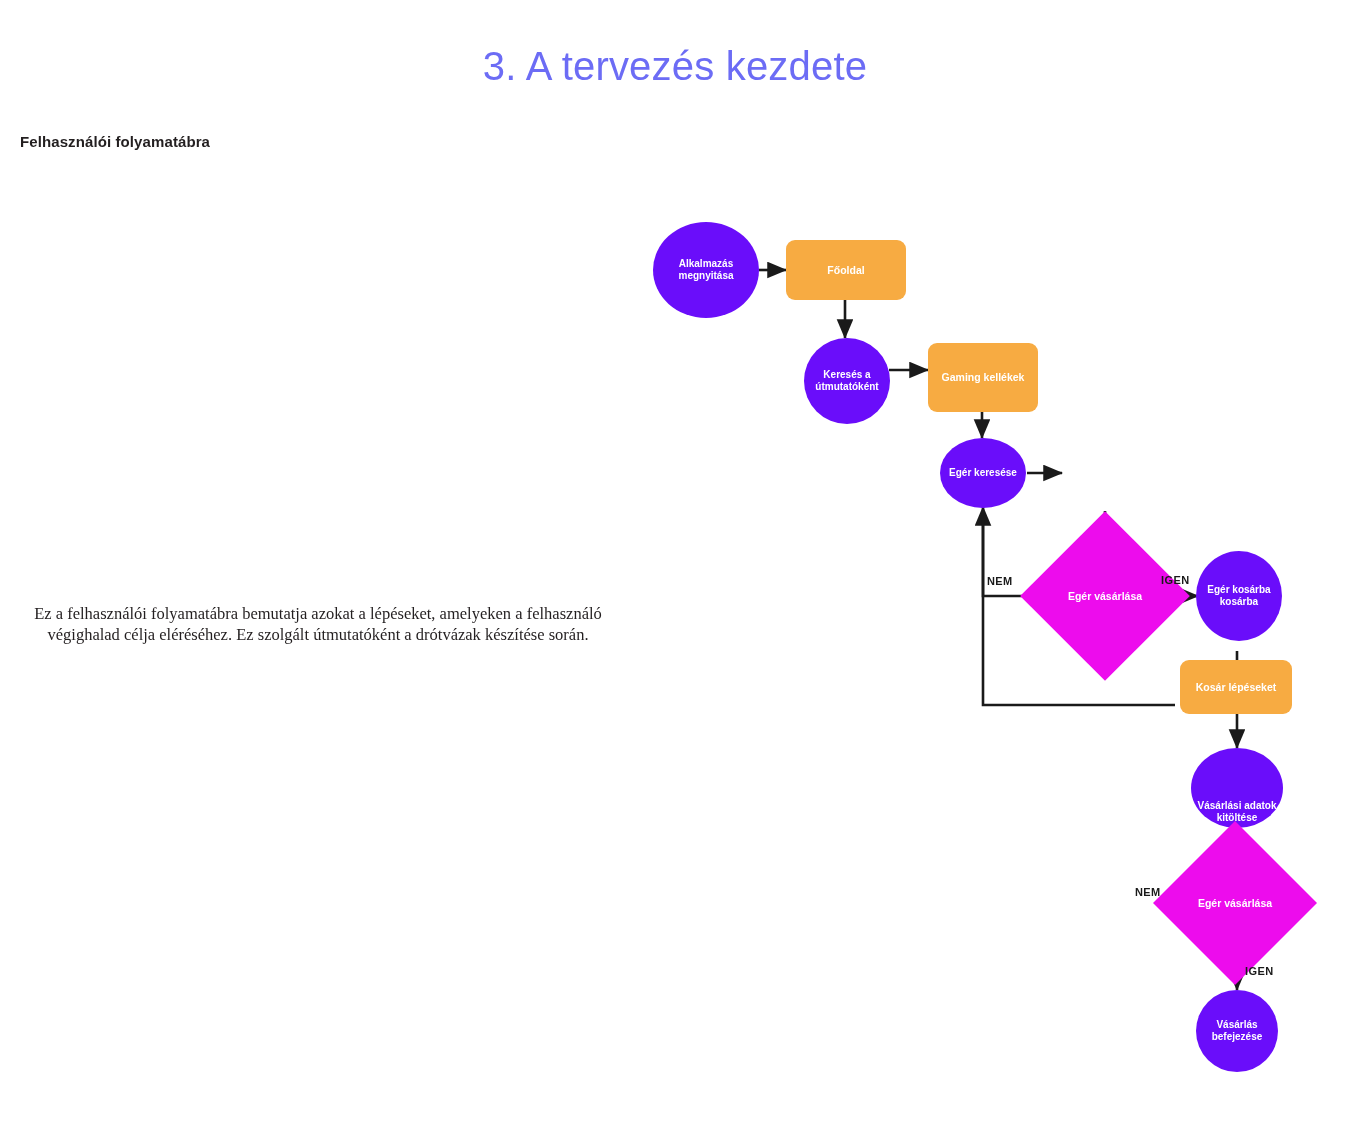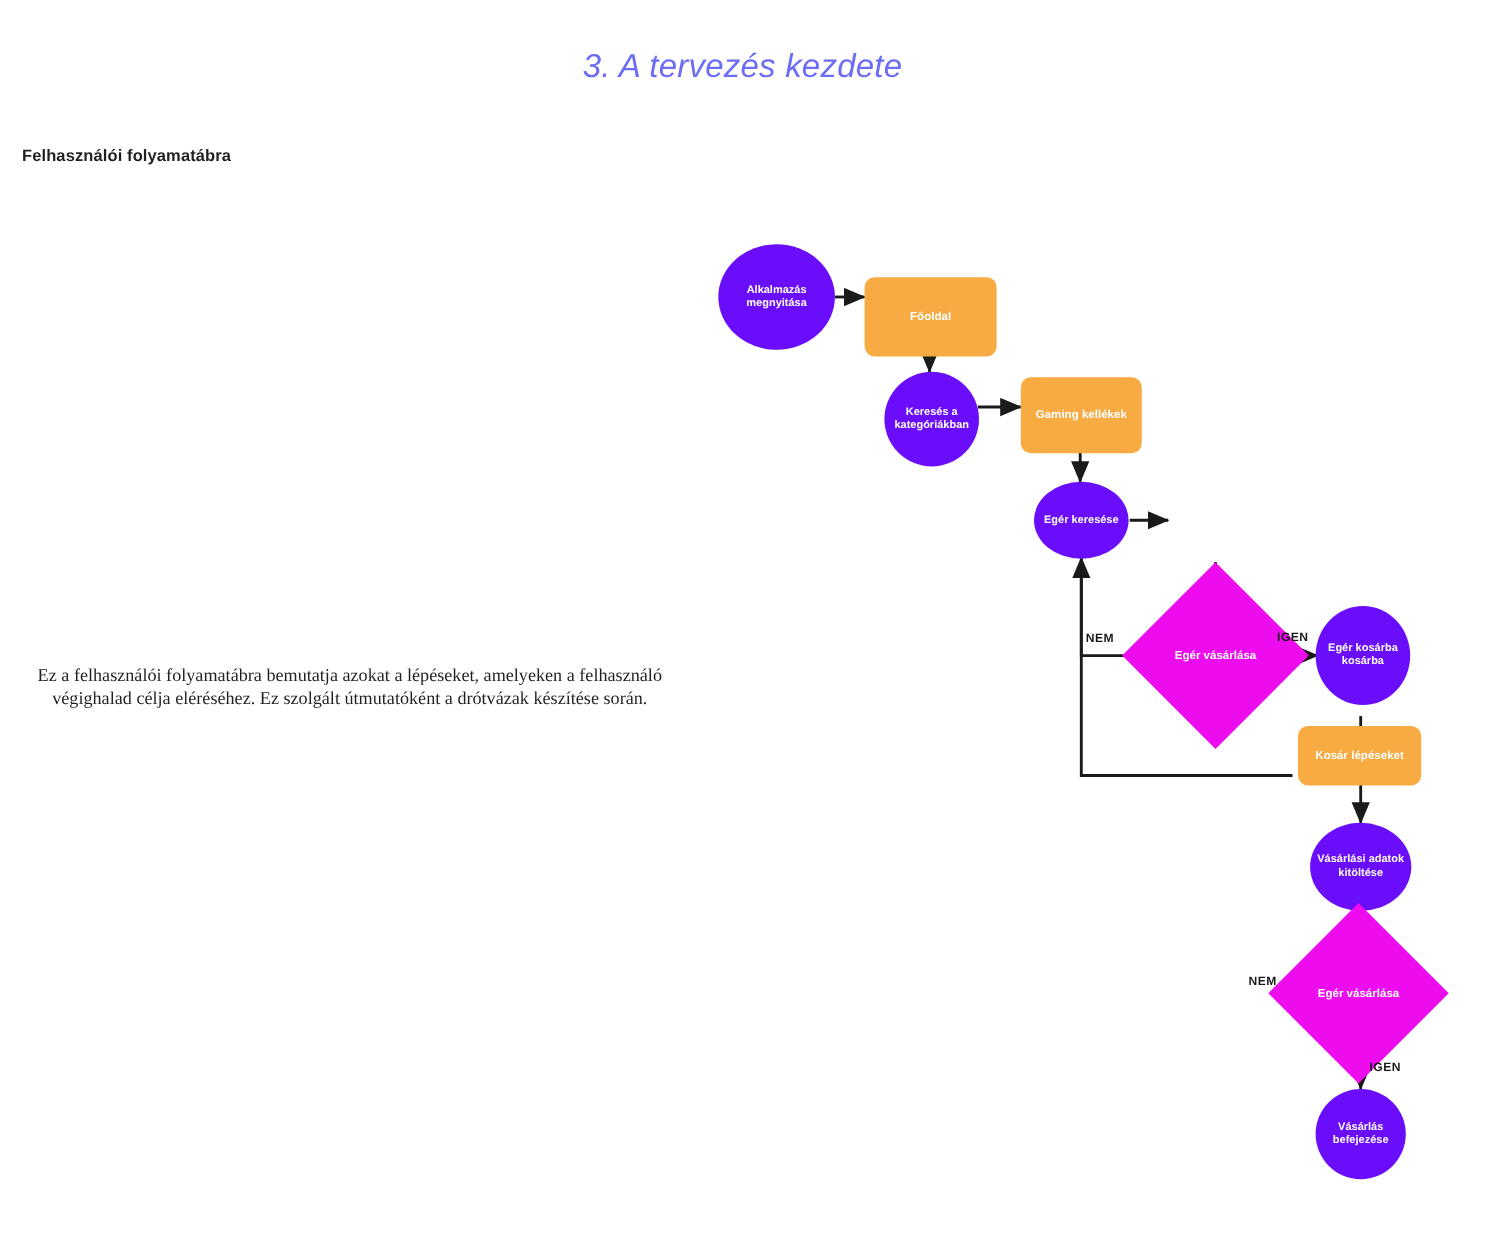--- a/index.html
+++ b/index.html
@@ -16,26 +16,25 @@
   }
 
   
   #slide-title {
     position: absolute;
     left: 0;
     top: 44px;
     width: 1350px;
     text-align: center;
     font-family: "Liberation Sans", sans-serif;
-    font-size: 30px;
+    font-size: 40px;
     font-weight: 400;
     letter-spacing: 0.2px;
     color: #6c6cf5;
     white-space: nowrap;
-    font-style: italic;
   }
   #section-subtitle {
     position: absolute;
     left: 20px;
     top: 133px;
     font-family: "Liberation Sans", sans-serif;
     font-size: 15px;
     font-weight: 700;
     color: #231f20;
     letter-spacing: 0.1px;
@@ -169,26 +168,26 @@
       <path d="M405,396 L343,396 L343,307"></path>
     </g>
 
     <path d="M1175,705 L983,705 L983,520" transform="translate(-640,-200)" stroke="#1a1a1a" stroke-width="2.6" fill="none"></path>
   </svg>
 
   <div class="node node-circle" style="left:13px;  top:22px;  width:106px; height:96px;">
     <span>Alkalmazás megnyitása</span>
   </div>
 
-  <div class="node node-box" style="left:146px; top:52px; width:120px; height:72px;">
+  <div class="node node-box" style="left:146px; top:40px; width:120px; height:60px;">
     <span>Főoldal</span>
   </div>
 
   <div class="node node-circle" style="left:164px; top:138px; width:86px; height:86px;">
-    <span>Keresés a kategóriákban</span>
+    <span>Keresés a útmutatóként</span>
   </div>
 
   <div class="node node-box" style="left:288px; top:143px; width:110px; height:69px;">
     <span>Gaming kellékek</span>
   </div>
 
   <div class="node node-circle" style="left:300px; top:238px; width:86px; height:70px;">
     <span>Egér keresése</span>
   </div>
 
@@ -199,21 +198,21 @@
   </div>
 
   <div class="node node-circle" style="left:556px; top:351px; width:86px; height:90px;">
     <span>Egér kosárba kosárba</span>
   </div>
 
   <div class="node node-box" style="left:540px; top:460px; width:112px; height:54px;">
     <span>Kosár lépéseket</span>
   </div>
 
-  <div class="node node-circle" style="left:551px; top:548px; width:92px; height:80px;">
+  <div class="node node-circle" style="left:551px; top:548px; width:92px; height:80px;align-items:flex-end;">
     <span>Vásárlási adatok kitöltése</span>
   </div>
 
   <div class="node node-diamond" style="left:537px; top:645px; width:116px; height:116px;">
     <span class="diamond-shape"></span>
     <span class="diamond-label">Egér vásárlása</span>
   </div>
 
   <div class="node node-circle" style="left:556px; top:790px; width:82px; height:82px;">
     <span>Vásárlás befejezése</span>

